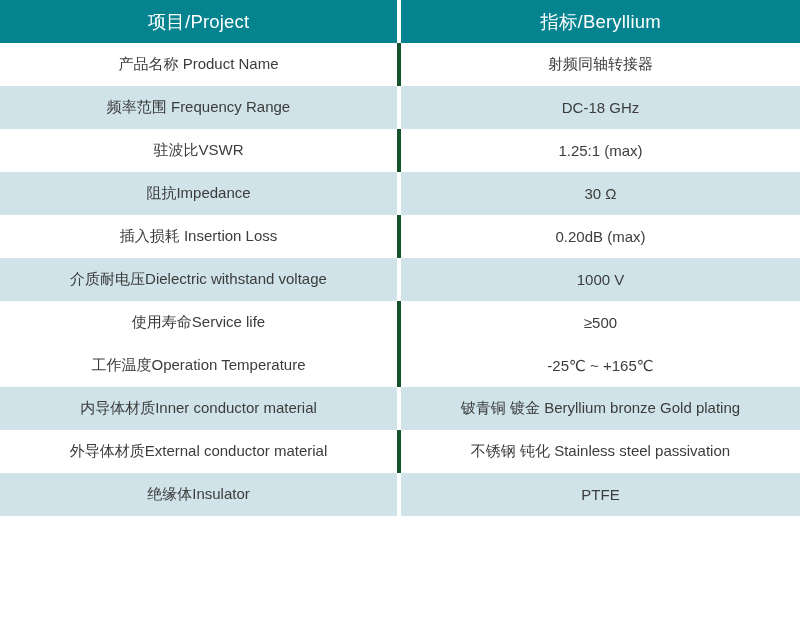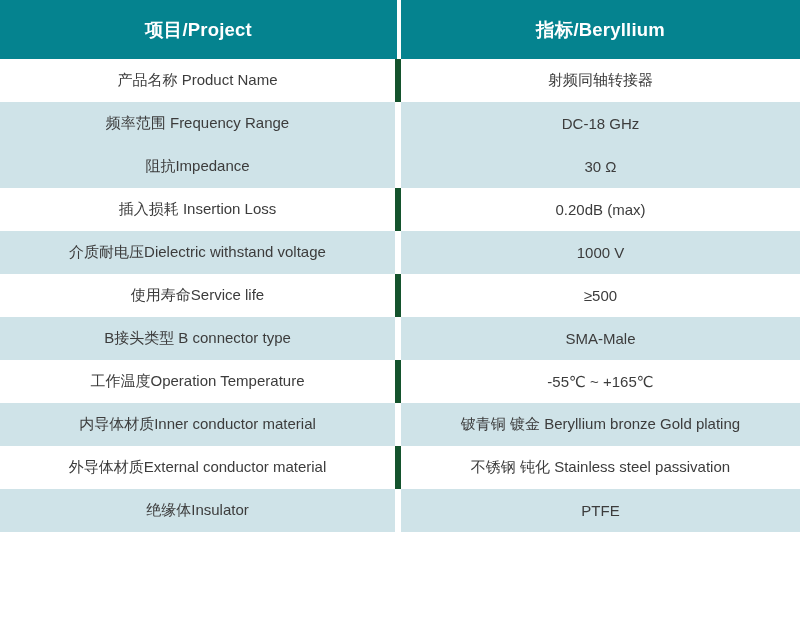--- a/index.html
+++ b/index.html
@@ -23,43 +23,43 @@
 
   .spec-table col.col-project { width: 401px; }
   .spec-table col.col-indicator { width: 399px; }
 
   
   .spec-table thead th {
     height: 43px;
     background: #05838f;
     color: #ffffff;
     font-size: 18.5px;
-    font-weight: bold;
+    font-weight: normal;
     text-align: center;
     vertical-align: middle;
-    padding: 8px;
+    padding: 0;
     letter-spacing: 0.2px;
   }
   .spec-table thead th.cell-left {
     border-right: 4px solid #ffffff;
   }
 
   
   .spec-table tbody td {
     height: 43px;
     padding: 0 6px;
     font-size: 15px;
     color: #3c3c3c;
     text-align: center;
     vertical-align: middle;
     white-space: nowrap;
     overflow: hidden;
   }
   .spec-table tbody td.cell-left {
-    border-right: 6px solid #14532d;
+    border-right: 4px solid #14532d;
   }
 
   .spec-table tbody tr.row-plain td {
     background: #ffffff;
   }
   .spec-table tbody tr.row-shaded td {
     background: #cfe3e8;
   }
   .spec-table tbody tr.row-shaded td.cell-left {
     border-right-color: #ffffff;
@@ -82,43 +82,43 @@
   </thead>
   <tbody id="table-body">
       <tr class="row-plain">
         <td class="cell-left">产品名称 Product Name</td>
         <td>射频同轴转接器</td>
       </tr>
       <tr class="row-shaded">
         <td class="cell-left">频率范围 Frequency Range</td>
         <td>DC-18 GHz</td>
       </tr>
+      <tr class="row-plain">
+        <td class="cell-left">驻波比VSWR</td>
+        <td>1.25:1 (max)</td>
+      </tr>
       <tr class="row-shaded">
         <td class="cell-left">阻抗Impedance</td>
         <td>30 Ω</td>
       </tr>
       <tr class="row-plain">
         <td class="cell-left">插入损耗 Insertion Loss</td>
         <td>0.20dB (max)</td>
       </tr>
       <tr class="row-shaded">
         <td class="cell-left">介质耐电压Dielectric withstand voltage</td>
         <td>1000 V</td>
       </tr>
       <tr class="row-plain">
         <td class="cell-left">使用寿命Service life</td>
         <td>≥500</td>
       </tr>
-      <tr class="row-shaded">
-        <td class="cell-left">B接头类型 B connector type</td>
-        <td>SMA-Male</td>
-      </tr>
       <tr class="row-plain">
         <td class="cell-left">工作温度Operation Temperature</td>
-        <td>-55℃ ~ +165℃</td>
+        <td>-25℃ ~ +165℃</td>
       </tr>
       <tr class="row-shaded">
         <td class="cell-left">内导体材质Inner conductor material</td>
         <td>铍青铜 镀金 Beryllium bronze Gold plating</td>
       </tr>
       <tr class="row-plain">
         <td class="cell-left">外导体材质External conductor material</td>
         <td>不锈钢 钝化 Stainless steel passivation</td>
       </tr>
       <tr class="row-shaded">

